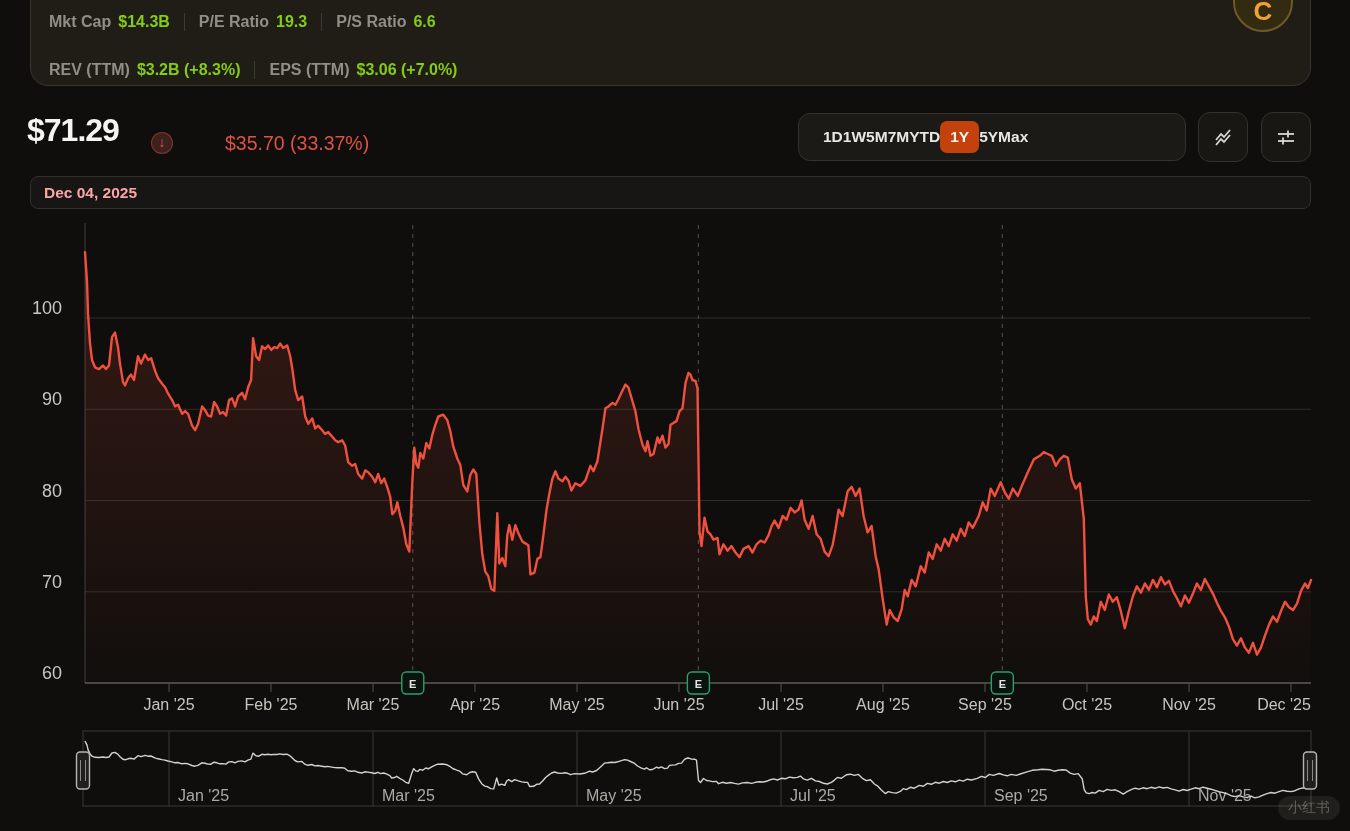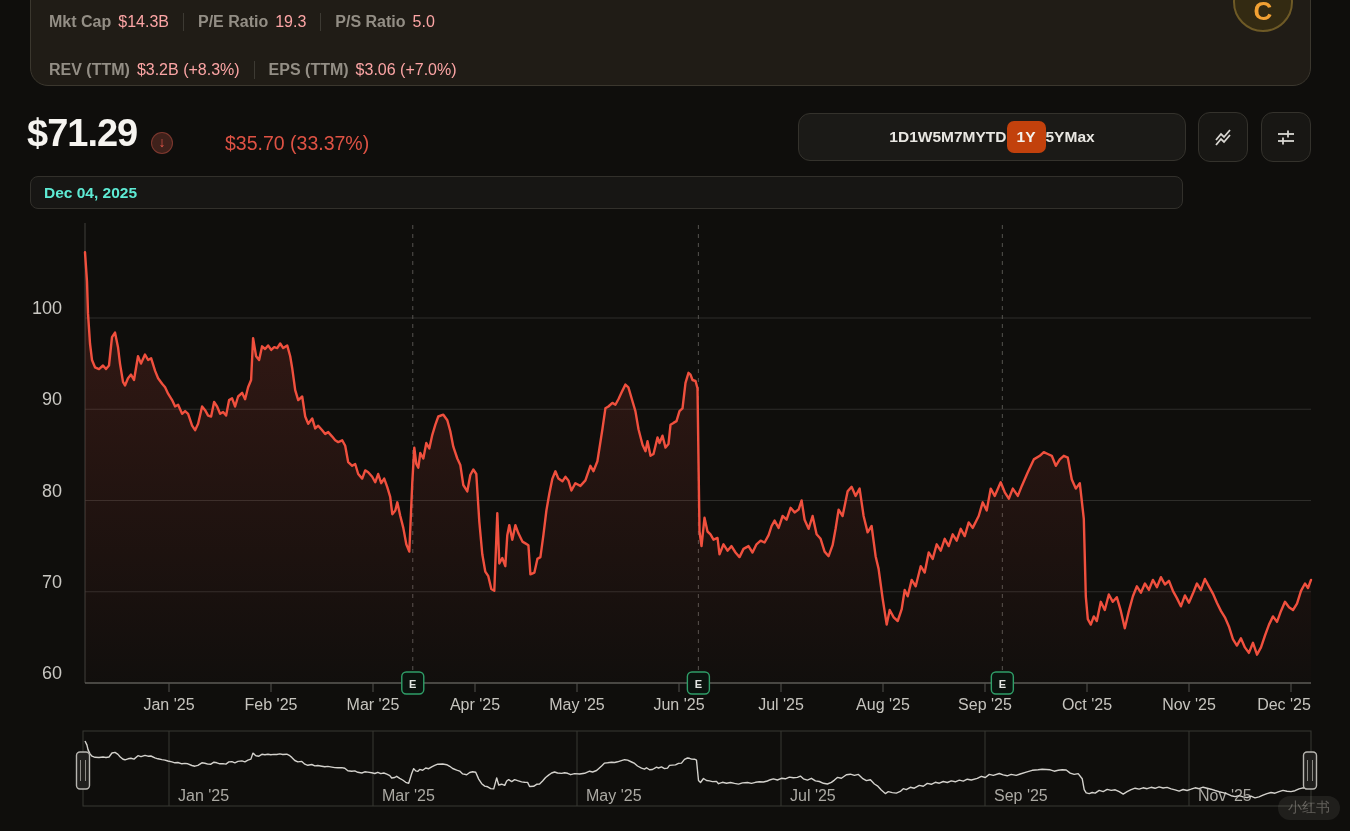--- a/index.html
+++ b/index.html
@@ -4,60 +4,60 @@
 <style>
   * { margin:0; padding:0; box-sizing:border-box; }
   html,body { width:1350px; height:831px; overflow:hidden; }
   body { background:#0f0e0c; font-family:"Liberation Sans", sans-serif; position:relative; }
   .topbar { position:absolute; left:30px; top:-26px; width:1281px; height:112px;
             background:#201c16; border:1px solid #3b372e; border-radius:18px; }
   .stats-row { position:absolute; left:18px; display:flex; align-items:flex-start; height:22px; white-space:nowrap; }
   #stats-row1 { top:38px; }
   #stats-row2 { top:86px; }
   .slabel { color:#938e85; font-weight:bold; font-size:16px; margin-right:7px; }
-  .svalue { color:#fca5a5; font-weight:normal; font-size:16px; }
+  .svalue { color:#84cc16; font-weight:bold; font-size:16px; }
   .vsep { width:1px; height:18px; background:#3d3a33; margin:0 14px; display:inline-block; }
   .logo { position:absolute; left:1202px; top:-3px; width:60px; height:60px; border-radius:50%;
           background:#332a12; border:2px solid #6e5a26; display:flex; align-items:center; justify-content:center; }
   .logo span { color:#f2a133; font-size:26px; font-weight:bold; margin-top:18px; }
-  .price { position:absolute; left:27px; top:112px; font-size:38px; font-weight:bold; color:#f6f4f0; letter-spacing:-1px; }
+  .price { position:absolute; left:27px; top:112px; font-size:32px; font-weight:bold; color:#f6f4f0; letter-spacing:-1px; }
   .chip { position:absolute; left:151px; top:132px; width:22px; height:22px; border-radius:50%;
           background:#3f211b; border:1.5px solid rgba(220,90,74,0.4);
           color:#e4564a; font-size:14px; text-align:center; line-height:19px; }
   .change { position:absolute; left:180px; top:132px; font-size:19.5px; color:#de5244;margin-left:45px; }
   .ranges { position:absolute; left:798px; top:113px; width:388px; height:48px; background:#1b1a17;
             border:1px solid #34322c; border-radius:12px; display:flex; align-items:center;
-            justify-content:center; padding:4px 24px; }
+            justify-content:flex-start; padding:4px 24px; }
   .range { background:none; border:none; color:#e9e7e2; font-family:"Liberation Sans",sans-serif;
            font-size:15.5px; font-weight:bold; padding:7px 0; cursor:pointer; }
   .range.active { background:#c2410c; padding:7px 10px; border-radius:7px; color:#f4f2ee; }
   .iconbtn { position:absolute; top:112px; width:50px; height:50px; border-radius:12px;
              border:1px solid #34322c; background:#181714; display:flex; align-items:center; justify-content:center; }
   #btn-compare { left:1198px; }
   #btn-settings { left:1261px; }
-  .datebar { position:absolute; left:30px; top:176px; width:1153px; height:33px; border:1px solid #32302b;
-             border-radius:8px; background:#171614; color:#5eead4; font-size:15.5px; font-weight:bold;
+  .datebar { position:absolute; left:30px; top:176px; width:1281px; height:33px; border:1px solid #32302b;
+             border-radius:8px; background:#171614; color:#fca5a5; font-size:15.5px; font-weight:bold;
              line-height:31px; padding-left:13px; }
   #chart-svg { position:absolute; left:0; top:0; }
   .watermark { position:absolute; right:10px; bottom:11px; background:rgba(190,185,178,0.10);
                color:rgba(195,190,182,0.40); padding:3px 10px; border-radius:13px; font-size:14px;margin-top:48px; }
 </style>
 </head>
 <body>
 
 <div class="topbar">
   <div class="stats-row" id="stats-row1">
       <span class="slabel">Mkt Cap</span>
       <span class="svalue">$14.3B</span>
       <span class="vsep"></span>
       <span class="slabel">P/E Ratio</span>
       <span class="svalue">19.3</span>
       <span class="vsep"></span>
       <span class="slabel">P/S Ratio</span>
-      <span class="svalue">5.0</span>
+      <span class="svalue">6.6</span>
     </div>
   <div class="stats-row" id="stats-row2">
       <span class="slabel">REV (TTM)</span>
       <span class="svalue">$3.2B (+8.3%)</span>
       <span class="vsep"></span>
       <span class="slabel">EPS (TTM)</span>
       <span class="svalue">$3.06 (+7.0%)</span>
     </div>
   <div class="logo">
     <span>C</span>

